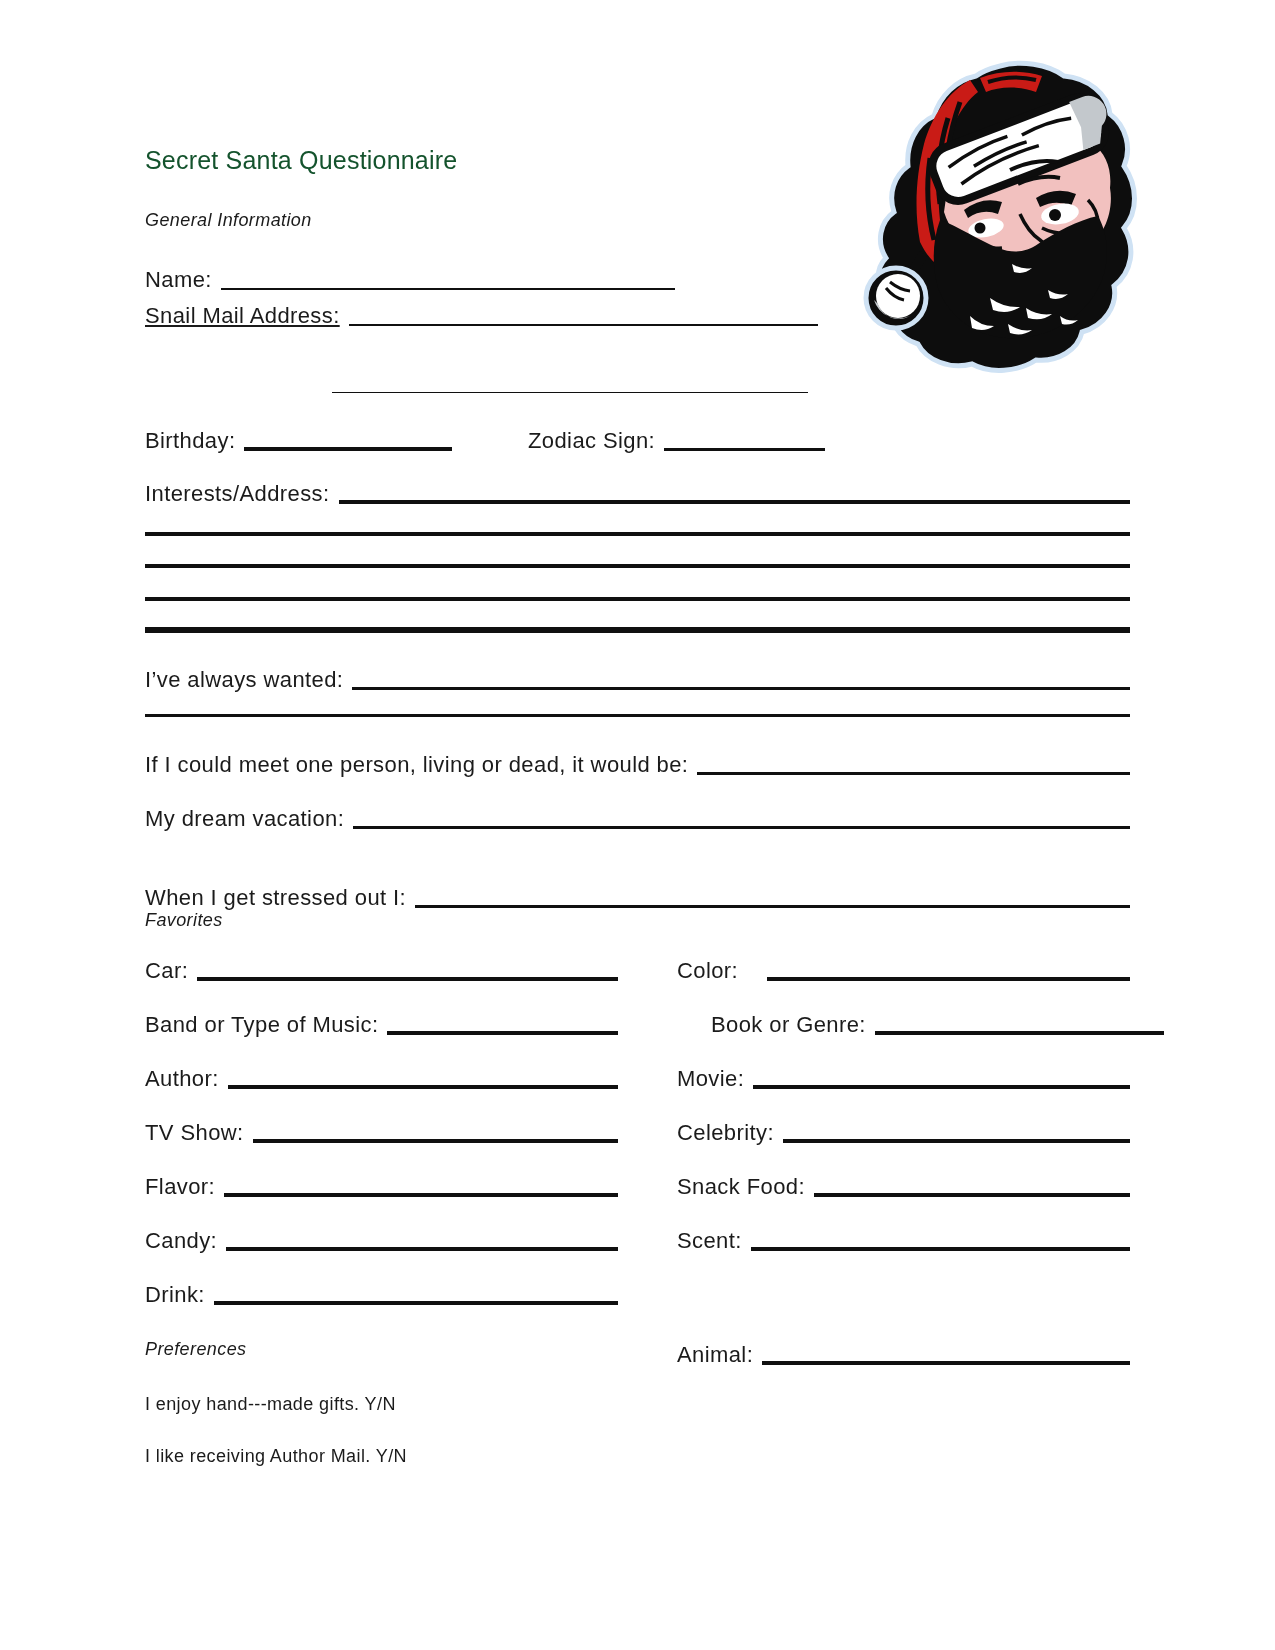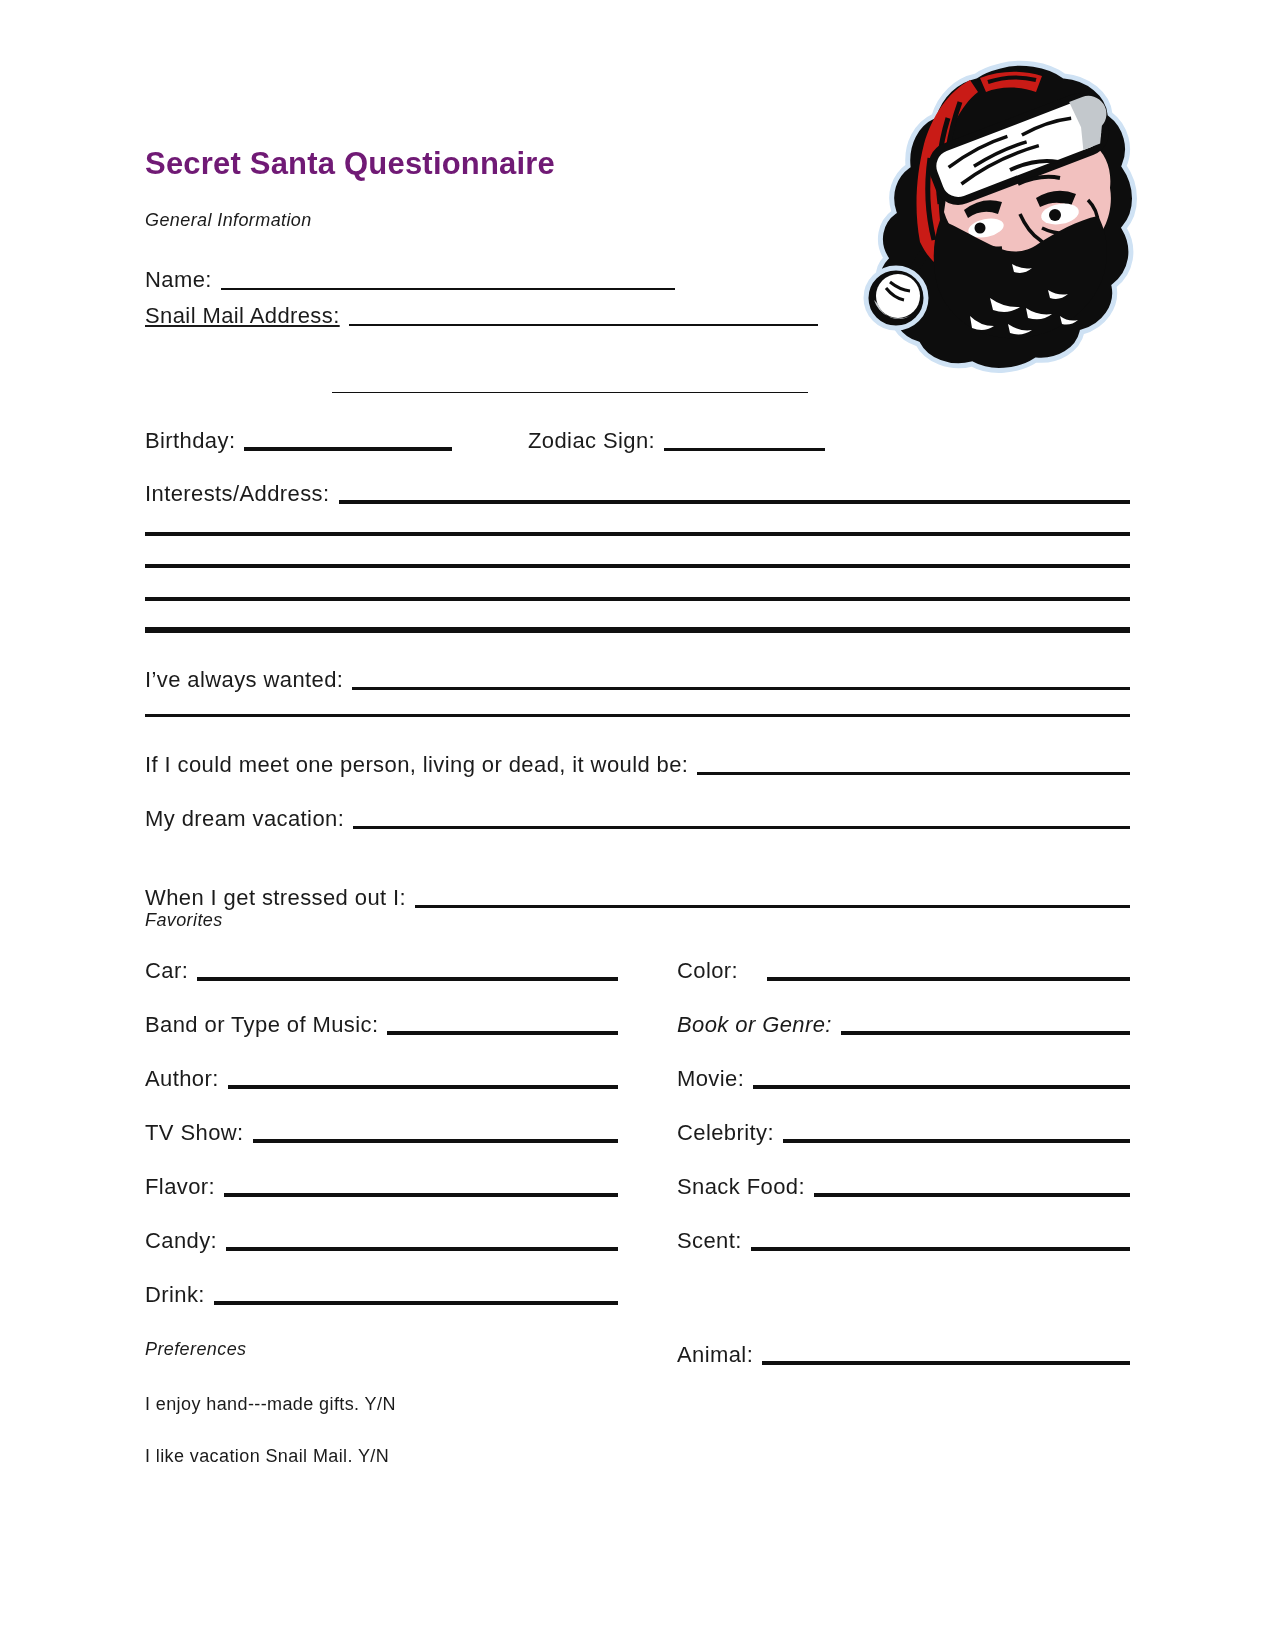--- a/index.html
+++ b/index.html
@@ -7,23 +7,23 @@
     position:relative;
     width:1275px;
     height:1650px;
     background:#ffffff;
     font-family:"Liberation Sans","DejaVu Sans",sans-serif;
     color:#1b1b1b;
     overflow:hidden;
   }
   .abs{position:absolute;}
   .doc-title{
-    font-size:31px;
-    font-weight:700;
-    color:#701a75;
+    font-size:25px;
+    font-weight:400;
+    color:#14532d;
     letter-spacing:0.2px;
     white-space:pre;
   }
   .sec-head{
     font-size:18px;
     font-style:italic;
     letter-spacing:0.4px;
     white-space:pre;
   }
   .row{
@@ -146,21 +146,21 @@
   </div>
   <div class="row" style="left:145px;top:1281px;width:473px;">
     <span class="lbl">Drink:</span>
     <span class="line t4"></span>
   </div>
 
   <div class="row" style="left:677px;top:957px;width:453px;gap:20px;">
     <span class="lbl">Color:</span>
     <span class="line t4"></span>
   </div>
-  <div class="row" style="left:677px;top:1011px;width:453px;font-style:italic;">
+  <div class="row" style="left:711px;top:1011px;width:453px;">
     <span class="lbl">Book or Genre:</span>
     <span class="line t4"></span>
   </div>
   <div class="row" style="left:677px;top:1065px;width:453px;">
     <span class="lbl">Movie:</span>
     <span class="line t4"></span>
   </div>
   <div class="row" style="left:677px;top:1119px;width:453px;">
     <span class="lbl">Celebrity:</span>
     <span class="line t4"></span>
@@ -174,21 +174,21 @@
     <span class="line t4"></span>
   </div>
   <div class="row" style="left:677px;top:1341px;width:453px;">
     <span class="lbl">Animal:</span>
     <span class="line t4"></span>
   </div>
 
   <div class="abs sec-head" style="left:145px;top:1339px;">Preferences</div>
 
   <div class="abs pref-text" style="left:145px;top:1394px;">I enjoy hand---made gifts. Y/N</div>
-  <div class="abs pref-text" style="left:145px;top:1446px;">I like vacation Snail Mail. Y/N</div>
+  <div class="abs pref-text" style="left:145px;top:1446px;">I like receiving Author Mail. Y/N</div>
 
   <svg class="santa" viewBox="0 0 290 318" aria-hidden="true">
 
     <path fill="#0d0d0d" stroke="#cfe2f4" stroke-width="5" d="
       M148 8 C168 2 196 6 212 18 C236 20 256 36 258 56 C274 68 280 90 272 108
       C286 128 286 154 272 170 C284 190 280 214 262 228 C266 248 252 268 230 274
       C226 292 206 304 184 302 C166 314 138 316 120 306 C98 312 74 302 66 286
       C46 280 36 262 40 246 C24 234 22 212 34 200 C24 184 28 164 42 154
       C36 136 42 118 56 108 C54 86 64 66 82 58 C88 38 104 22 124 18
       C132 12 140 10 148 8 Z"></path>

